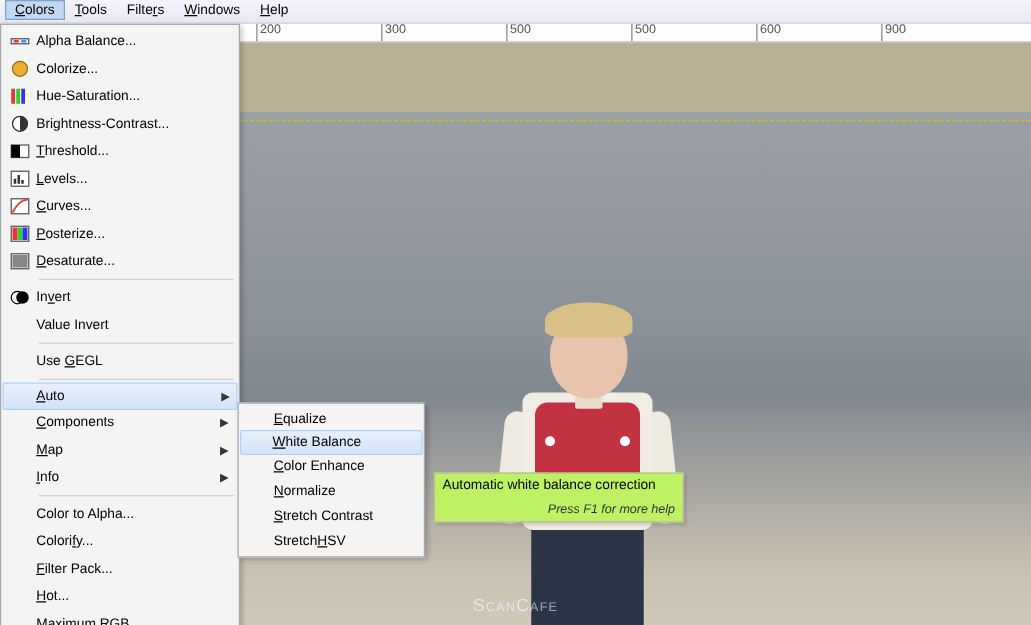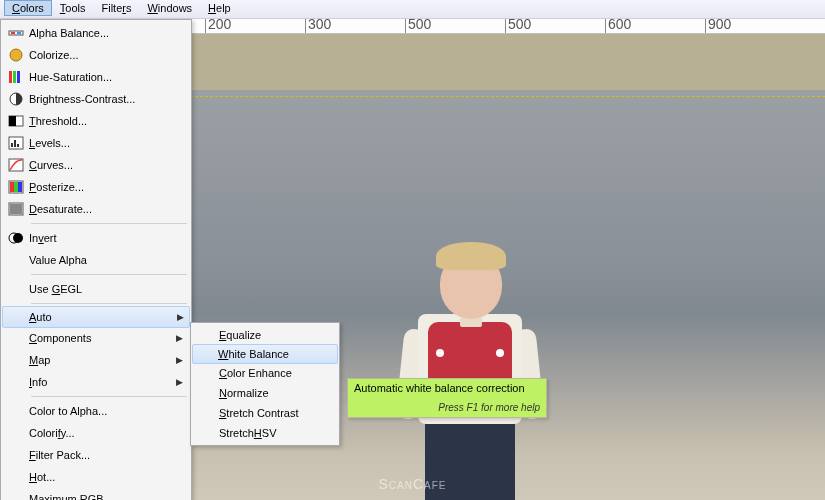--- a/index.html
+++ b/index.html
@@ -35,21 +35,21 @@
     padding: 1px 7px;
   }
   .menubar-item u { text-decoration: underline; }
   
   
   .ruler {
     height: 15px;
     background: #fdfdfd;
     border-bottom: 1px solid #c0c0c0;
     position: relative;
-    font-size: 14px;
+    font-size: 10px;
     color: #555;
     overflow: hidden;
   }
   .ruler-tick {
     position: absolute;
     top: 0;
     height: 15px;
     border-left: 1px solid #888;
     padding-left: 2px;
     line-height: 10px;
@@ -334,21 +334,21 @@
     <span class="icon-slot">
         <svg class="ic" viewBox="0 0 16 16">
           <circle cx="6" cy="8" r="5" fill="#fff" stroke="#000"></circle>
           <circle cx="10" cy="8" r="5" fill="#000"></circle>
         </svg>
       </span>
     <span class="label">In<u>v</u>ert</span>
     </div>
   <div class="menu-item">
     <span class="icon-slot"></span>
-      <span class="label">Value Alpha</span>
+      <span class="label">Value Invert</span>
     </div>
   <div class="menu-sep"></div>
   <div class="menu-item">
     <span class="icon-slot"></span>
       <span class="label">Use <u>G</u>EGL</span>
     </div>
   <div class="menu-sep"></div>
   <div class="menu-item highlight">
     <span class="icon-slot"></span>
       <span class="label"><u>A</u>uto</span>

